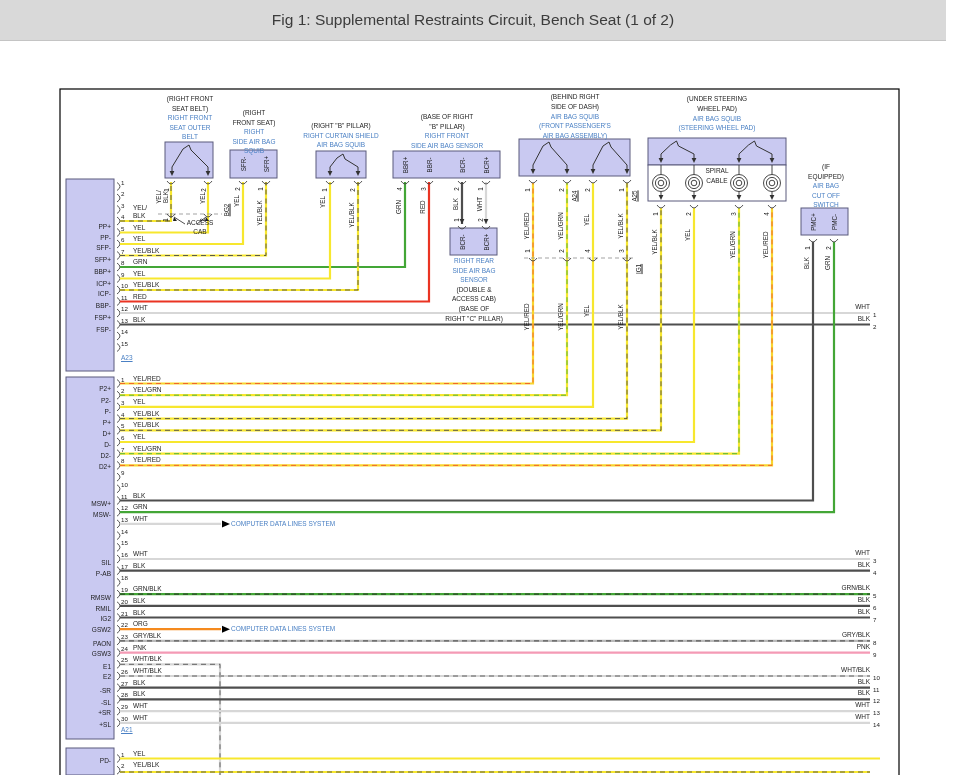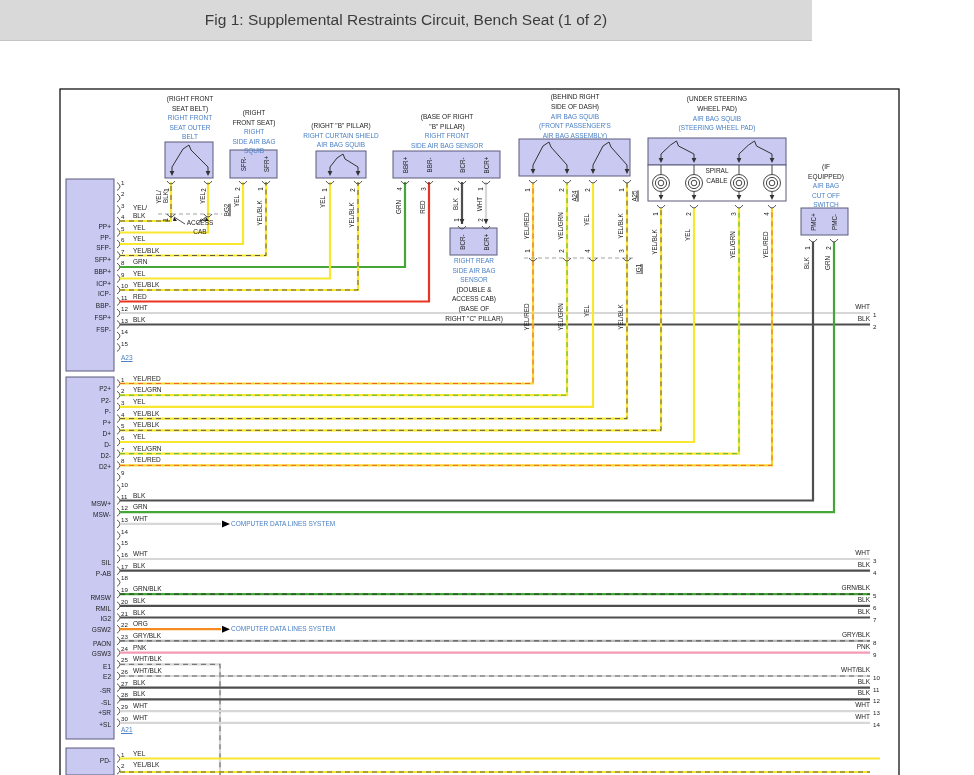--- a/index.html
+++ b/index.html
@@ -1,18 +1,18 @@
 <!DOCTYPE html>
 <html><head>
 <meta charset="utf-8">
 <style>
   html,body{margin:0;padding:0;background:#fff;}
   #page{position:relative;width:974px;height:775px;overflow:hidden;background:#fff;
         font-family:"Liberation Sans",sans-serif;}
-  #titlebar{position:absolute;left:0;top:0;width:812px;height:40px;background:#d9d9d9;
+  #titlebar{position:absolute;left:0;top:0;width:946px;height:40px;background:#d9d9d9;
             border-bottom:1px solid #c4c4c4;display:flex;align-items:center;justify-content:center;}
   #titlebar .t{font-size:15.5px;color:#3c3c3c;}
   #svg{position:absolute;left:0;top:0;}
   .lab{position:absolute;font-size:6.5px;line-height:8px;color:#1c1c1c;white-space:nowrap;}
   .cap{transform:translateX(-50%);}
   .blue{color:#4a80c4;}
   .link{color:#4a80c4;text-decoration:underline;cursor:pointer;}
   .vlab{position:absolute;font-size:6.3px;line-height:7px;color:#1c1c1c;white-space:nowrap;
         transform:translate(-50%,-50%) rotate(-90deg);}
   .num{font-size:6.2px;color:#1c1c1c;}

